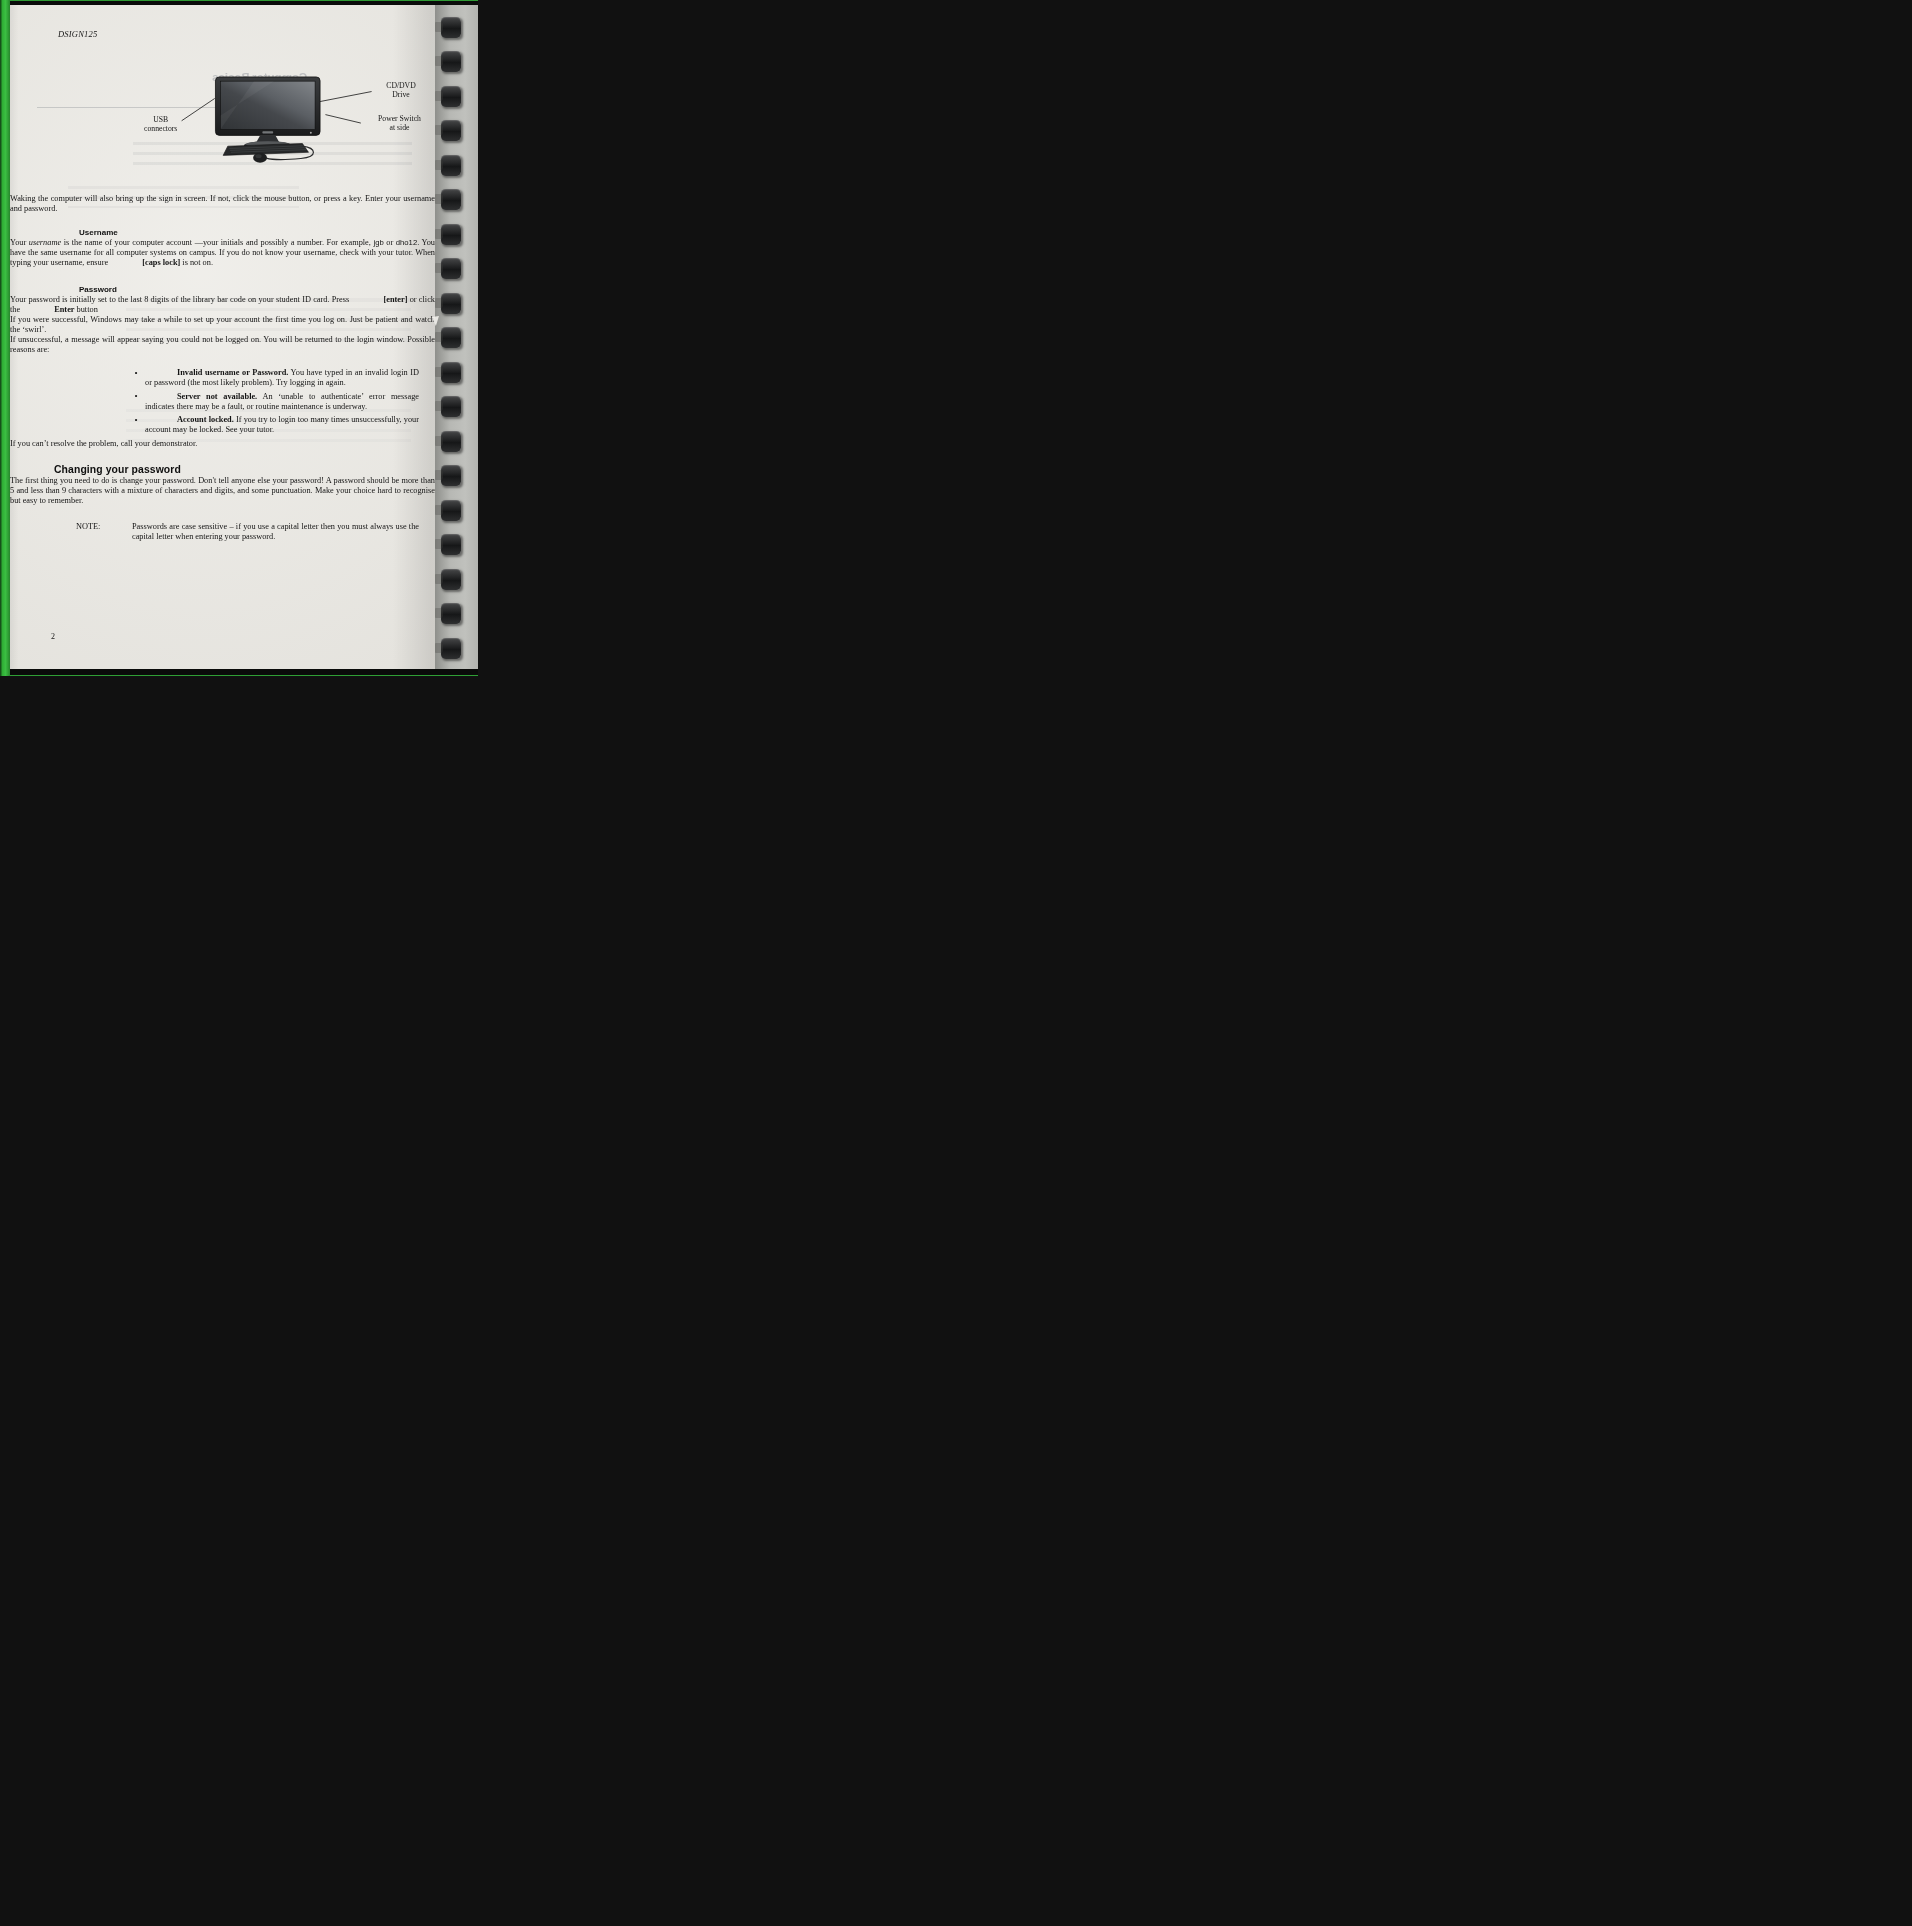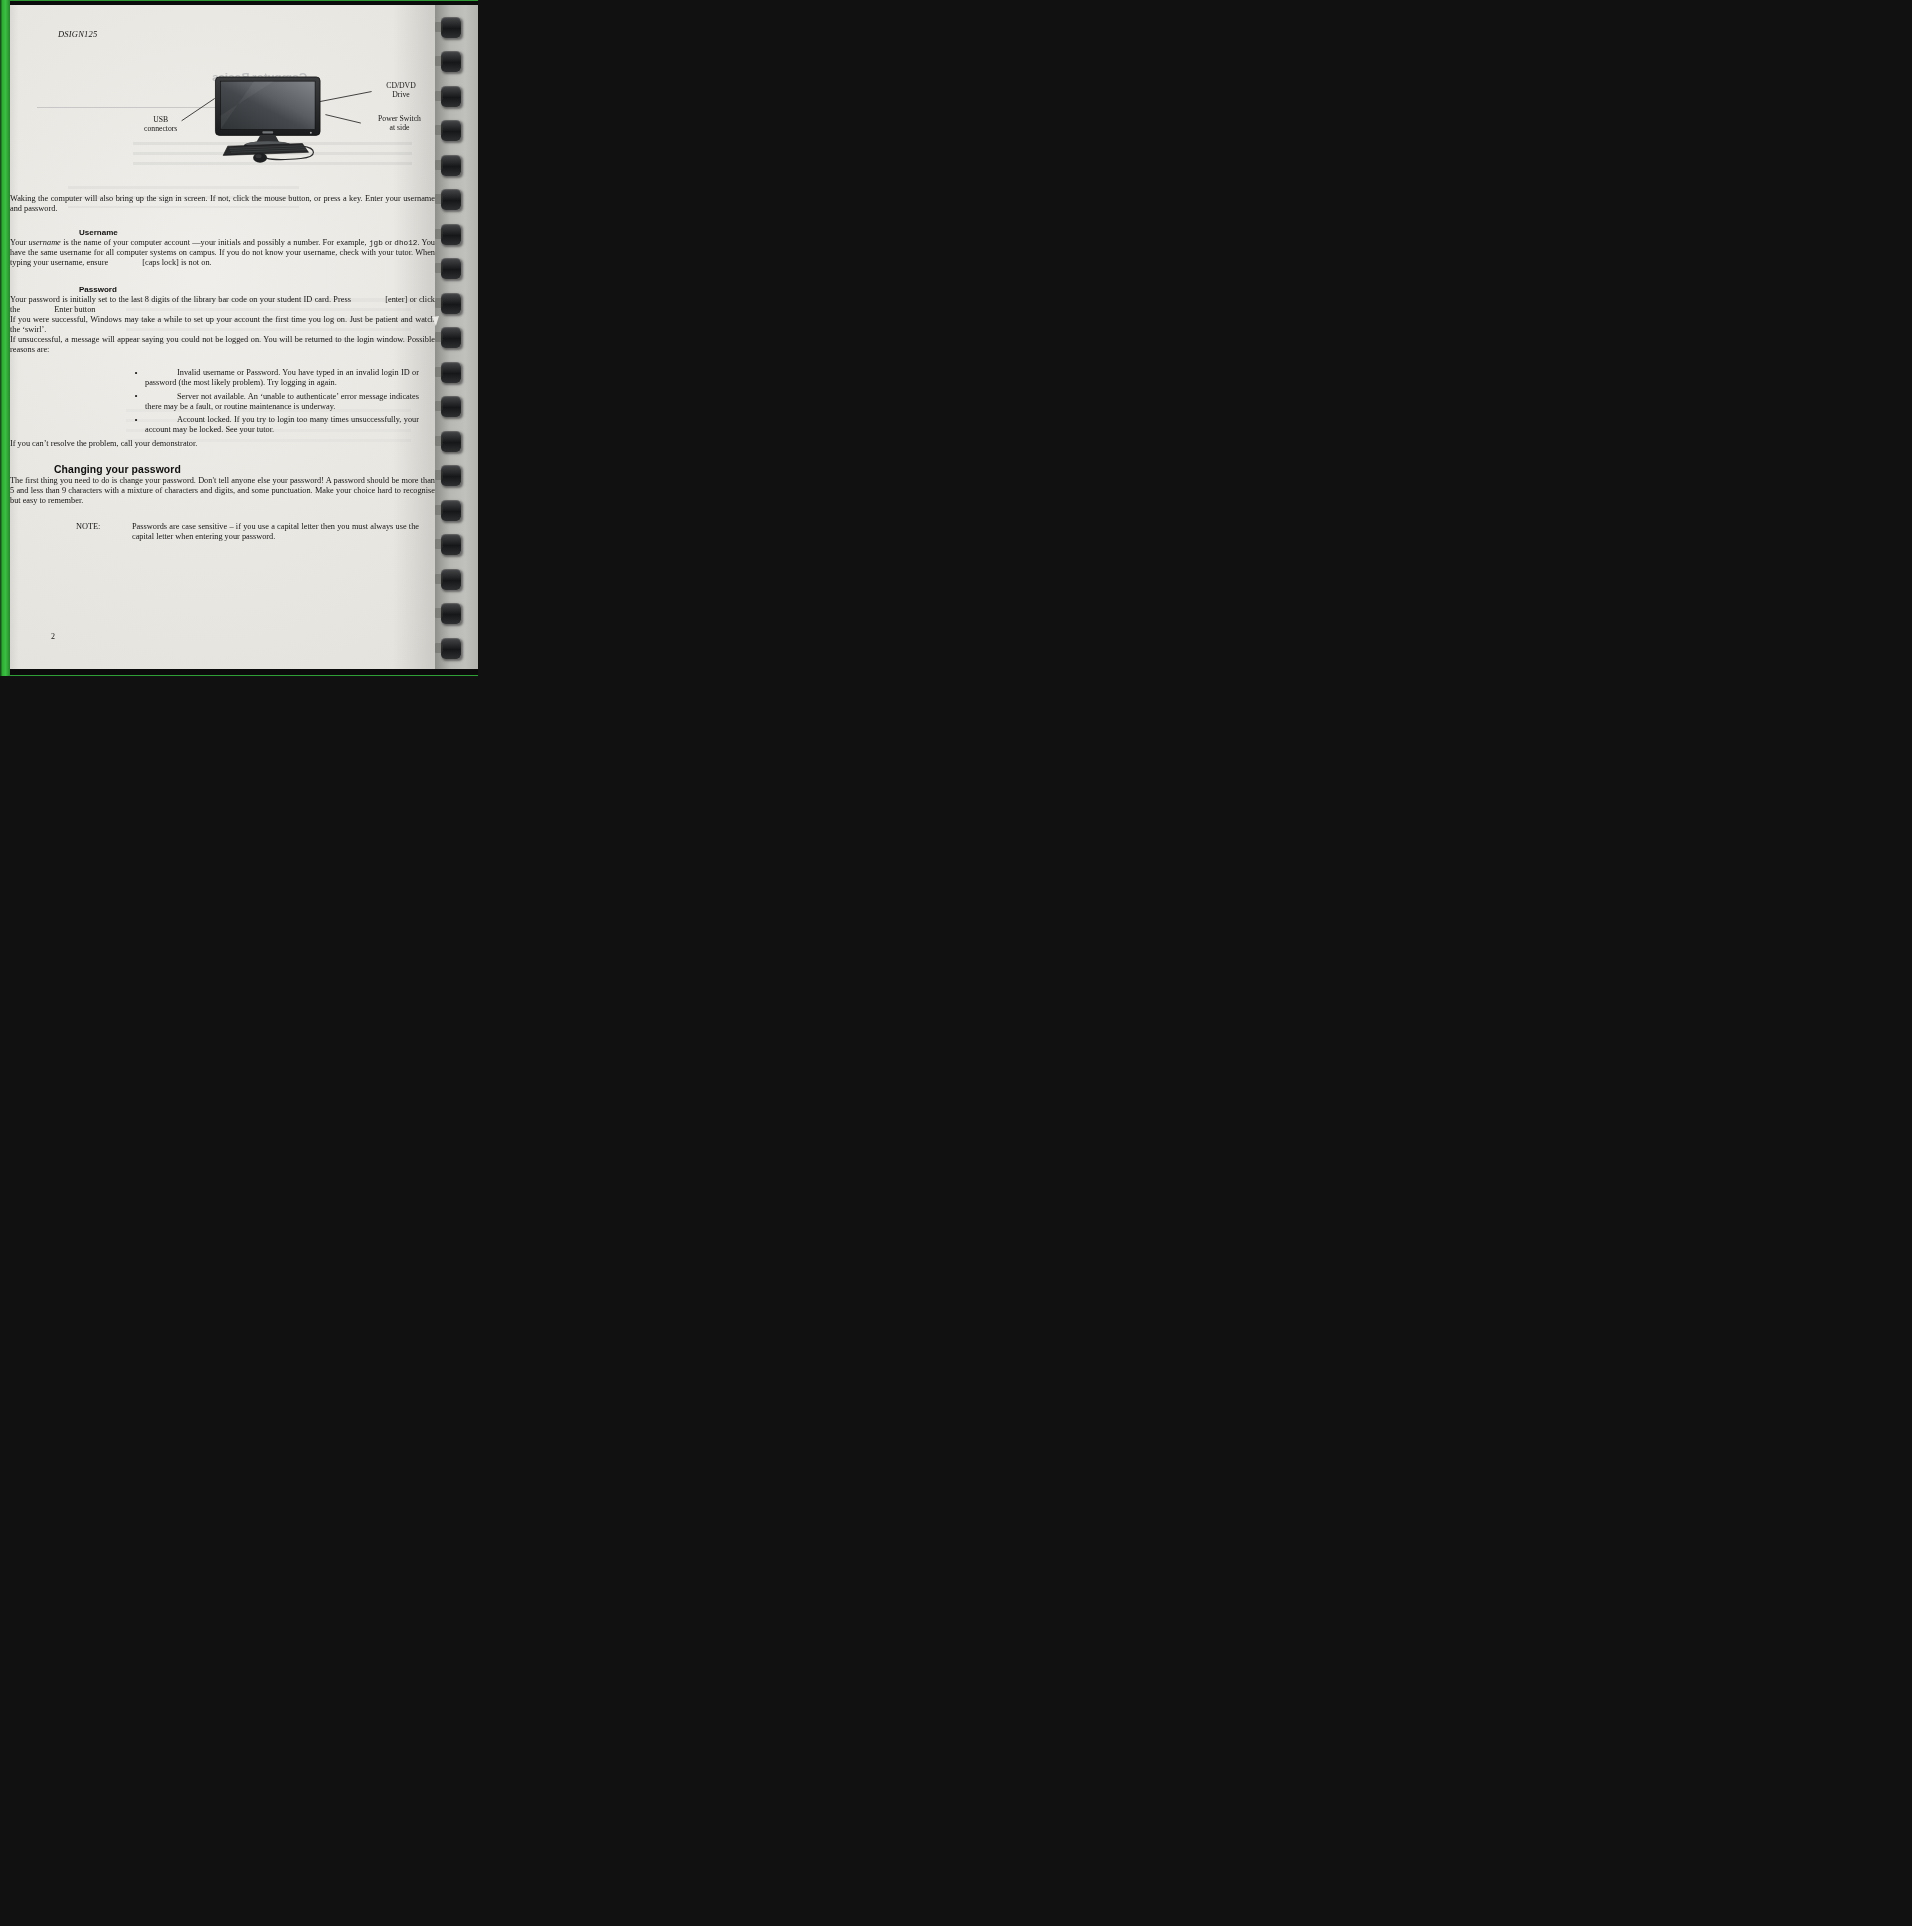--- a/index.html
+++ b/index.html
@@ -74,22 +74,22 @@
   .p-resolve{margin-top:12.3px;}
   .big-heading{margin:15.4px 0 0 44px;font:bold 10.4px/11.6px "Liberation Sans",sans-serif;
     color:#0f0f0f;letter-spacing:0.1px;}
   .p-changing{margin-top:6.2px;margin-left:122px;}
   .note-row{display:flex;margin:16px 16px 0 66px;}
   .note-label{font:8.3px/10px "Liberation Serif",serif;flex:0 0 56px;width:56px;}
   .note-body{margin-left:0 !important;margin-right:0 !important;flex:1;}
   .page-number{position:absolute;left:41px;top:627px;font:8px "Liberation Serif",serif;color:#161616;}
   
   .seg-i{font-style:italic;}
-  .seg-b{font-weight:normal;padding-left:32px;}
-  .seg-m{font-family:Liberation Mono, monospace;font-size:7.7px;}
+  .seg-b{font-weight:bold;padding-left:32px;}
+  .seg-m{font-family:Liberation Sans, sans-serif;font-size:7.7px;}
 </style>
 </head>
 <body>
 
 <div class="scanner-right">
   <div class="binding">
       <div class="tooth" style="top: 17px;"></div>
       <div class="tooth" style="top: 51px;"></div>
       <div class="tooth" style="top: 86px;"></div>
       <div class="tooth" style="top: 120px;"></div>

